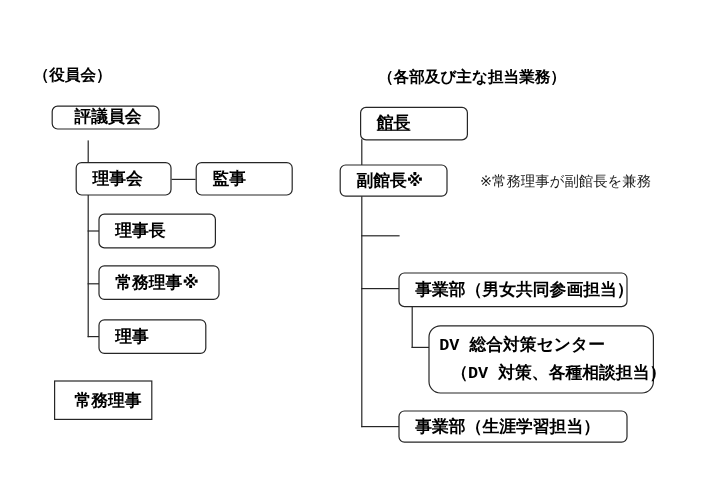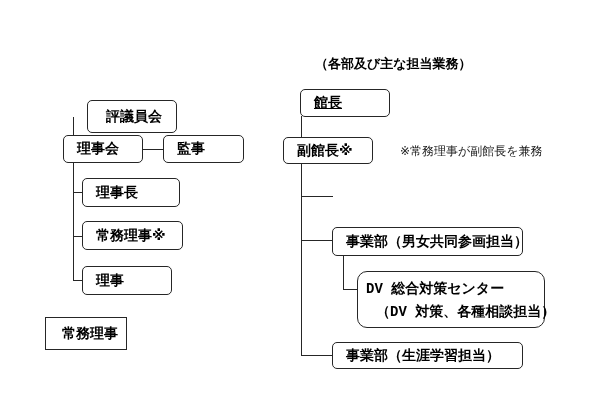--- a/index.html
+++ b/index.html
@@ -61,40 +61,41 @@
     z-index: 1;
   }
   .v { width: 1.5px; }
   .h { height: 1.5px; }
 </style>
 </head>
 <body>
 
 <div class="canvas">
 
+  <div class="heading" style="left:28px; top:54px;">（役員会）</div>
   <div class="heading" style="left:315px; top:55px;">（各部及び主な担当業務）</div>
 
   <div class="note" style="left:400px; top:143px;">※常務理事が副館長を兼務</div>
 
   <div class="v" style="left:72.5px; top:117px; height:18px;"></div>
   <div class="h" style="left:143px; top:148.5px; width:20px;"></div>
   <div class="v" style="left:72.5px; top:162px; height:119px;"></div>
   <div class="h" style="left:72.5px; top:191.5px; width:10px;"></div>
   <div class="h" style="left:72.5px; top:235.5px; width:10px;"></div>
   <div class="h" style="left:72.5px; top:279.5px; width:10px;"></div>
 
   <div class="v" style="left:300.5px; top:116px; height:22px;"></div>
   <div class="v" style="left:300.5px; top:163px; height:193px;"></div>
   <div class="h" style="left:300.5px; top:195.5px; width:32px;"></div>
   <div class="h" style="left:300.5px; top:239.5px; width:32px;"></div>
   <div class="h" style="left:300.5px; top:354.5px; width:32px;"></div>
   <div class="v" style="left:342.5px; top:253px; height:37px;"></div>
   <div class="h" style="left:342.5px; top:288.5px; width:15px;"></div>
 
-  <div class="node" style="left:43px; top:100px; width:90px; height:33px; padding-left:18px;margin-left:44px;">評議員会</div>
+  <div class="node" style="left:43px; top:88px; width:90px; height:20px; padding-left:18px;">評議員会</div>
   <div class="node" style="left:63px; top:135px; width:80px; height:28px;">理事会</div>
   <div class="node" style="left:163px; top:135px; width:81px; height:28px;">監事</div>
   <div class="node" style="left:82px; top:178px; width:98px; height:29px;">理事長</div>
   <div class="node" style="left:82px; top:221px; width:101px; height:29px;">常務理事※</div>
   <div class="node" style="left:82px; top:266px; width:90px; height:29px;">理事</div>
   <div class="node square" style="left:45px; top:317px; width:82px; height:33px; padding-left:16px;">常務理事</div>
 
   <div class="node" style="left:300px; top:89px; width:90px; height:28px;text-decoration:underline;">館長</div>
   <div class="node" style="left:283px; top:137px; width:90px; height:27px;">副館長※</div>
   <div class="node" style="left:332px; top:227px; width:191px; height:29px;">事業部（男女共同参画担当）</div>

